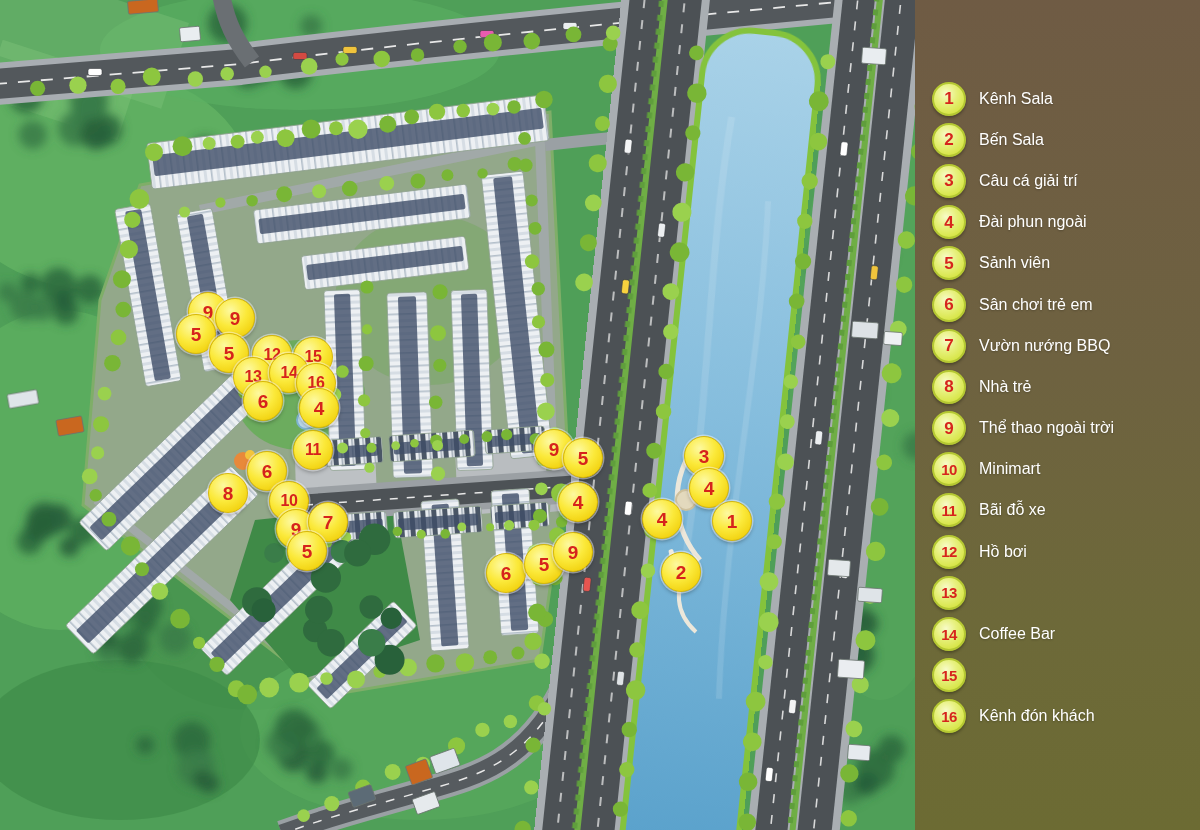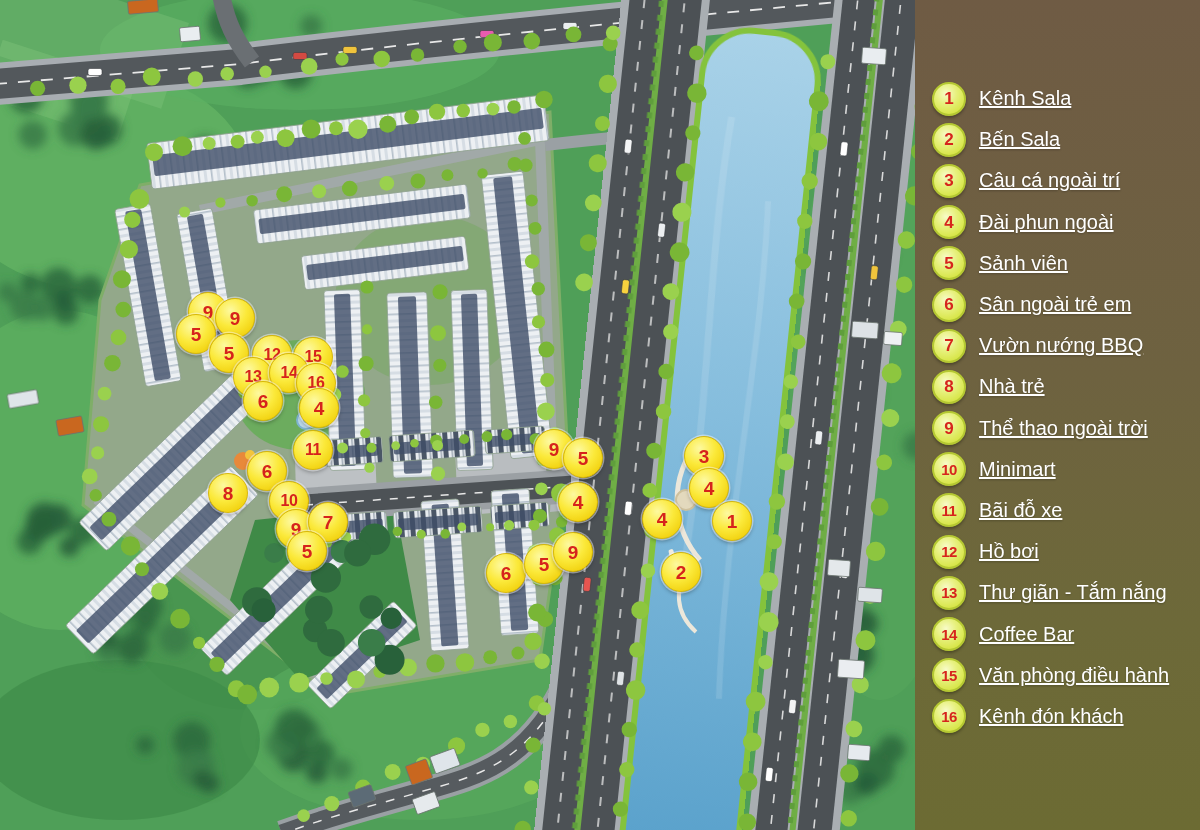--- a/index.html
+++ b/index.html
@@ -19,21 +19,21 @@
     background:linear-gradient(180deg,#6f5b44 0%,#6e6240 45%,#6d6939 75%,#6c6b33 100%);}
   .legend-list{padding-top:78px;}
   .legend-item{height:41.2px;display:flex;align-items:center;gap:13px;padding-left:17px;cursor:pointer;}
   .legend-badge{flex:0 0 34px;width:34px;height:34px;border-radius:50%;
     background:radial-gradient(circle at 40% 32%, #f8fbc8 0%, #e6f07a 40%, #d8e64a 75%, #c8da38 100%);
     border:2px solid #b5c832;box-sizing:border-box;
     box-shadow:0 2px 3px rgba(0,0,0,.3);
     display:flex;align-items:center;justify-content:center;}
   .legend-num{font-weight:bold;font-size:17px;color:#d6251d;line-height:1;}
   .legend-badge.two .legend-num{font-size:15px;letter-spacing:-.5px;}
-  .legend-label{color:#ffffff;font-size:20px;text-shadow:0 1px 2px rgba(0,0,0,.25);white-space:nowrap;text-decoration:underline;}
+  .legend-label{color:#ffffff;font-size:16px;text-shadow:0 1px 2px rgba(0,0,0,.25);white-space:nowrap;}
 </style>
 </head>
 <body>
 
 <div class="stage">
 
 <svg class="map-svg" width="1200" height="830" viewBox="0 0 1200 830">
   <defs>
     <linearGradient id="waterGrad" x1="0" y1="0" x2="0" y2="1">
       <stop offset="0" stop-color="#a9d2e8"></stop>
@@ -675,42 +675,42 @@
     <span class="legend-badge">
       <span class="legend-num">2</span>
     </span>
     <span class="legend-label">Bến Sala</span>
   </div>
 
   <div class="legend-item">
     <span class="legend-badge">
       <span class="legend-num">3</span>
     </span>
-    <span class="legend-label">Câu cá ngoài trí</span>
+    <span class="legend-label">Câu cá giải trí</span>
   </div>
 
   <div class="legend-item">
     <span class="legend-badge">
       <span class="legend-num">4</span>
     </span>
     <span class="legend-label">Đài phun ngoài</span>
   </div>
 
   <div class="legend-item">
     <span class="legend-badge">
       <span class="legend-num">5</span>
     </span>
     <span class="legend-label">Sảnh viên</span>
   </div>
 
   <div class="legend-item">
     <span class="legend-badge">
       <span class="legend-num">6</span>
     </span>
-    <span class="legend-label">Sân ngoài trẻ em</span>
+    <span class="legend-label">Sân chơi trẻ em</span>
   </div>
 
   <div class="legend-item">
     <span class="legend-badge">
       <span class="legend-num">7</span>
     </span>
     <span class="legend-label">Vườn nướng BBQ</span>
   </div>
 
   <div class="legend-item">
@@ -745,35 +745,33 @@
     <span class="legend-badge two">
       <span class="legend-num">12</span>
     </span>
     <span class="legend-label">Hồ bơi</span>
   </div>
 
   <div class="legend-item">
     <span class="legend-badge two">
       <span class="legend-num">13</span>
     </span>
-    <span class="legend-label">Thư giãn - Tắm nắng</span>
   </div>
 
   <div class="legend-item">
     <span class="legend-badge two">
       <span class="legend-num">14</span>
     </span>
     <span class="legend-label">Coffee Bar</span>
   </div>
 
   <div class="legend-item">
     <span class="legend-badge two">
       <span class="legend-num">15</span>
     </span>
-    <span class="legend-label">Văn phòng điều hành</span>
   </div>
 
   <div class="legend-item">
     <span class="legend-badge two">
       <span class="legend-num">16</span>
     </span>
     <span class="legend-label">Kênh đón khách</span>
   </div>
 </div>
 </aside>

